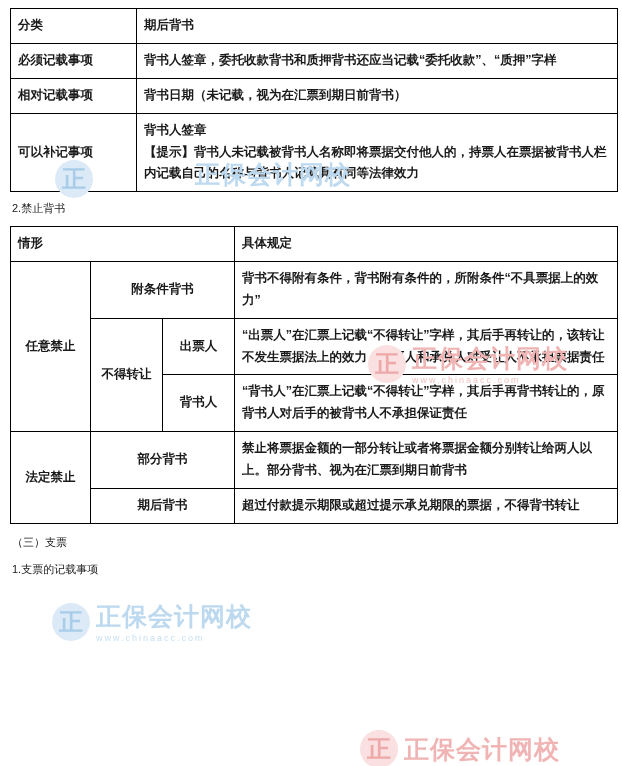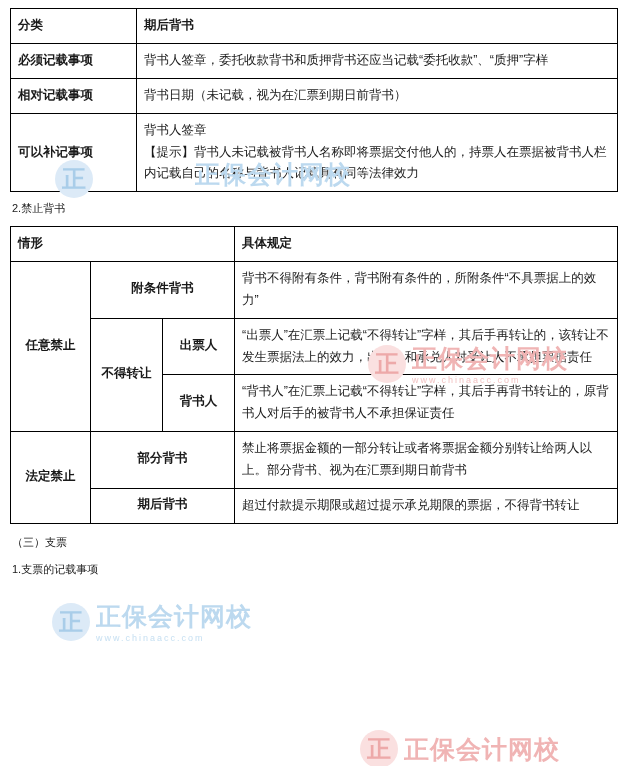--- a/index.html
+++ b/index.html
@@ -28,30 +28,29 @@
     width: 608px;
     table-layout: fixed;
     background: transparent;
   }
   td, th {
     border: 1px solid #000;
     padding: 6px 7px;
     vertical-align: middle;
     line-height: 1.75;
     font-size: 12.5px;
-    font-weight: normal;
+    font-weight: bold;
     text-align: left;
     background: transparent;
   }
   .hdr td {
     font-weight: bold;
   }
   .ctr {
     text-align: center;
-    font-family: Liberation Mono, monospace;
   }
   .b {
     font-weight: bold;
   }
   .para {
     margin: 7px 0 7px 2px;
     font-size: 11px;
     line-height: 1.8;
   }
   .para.tight {

